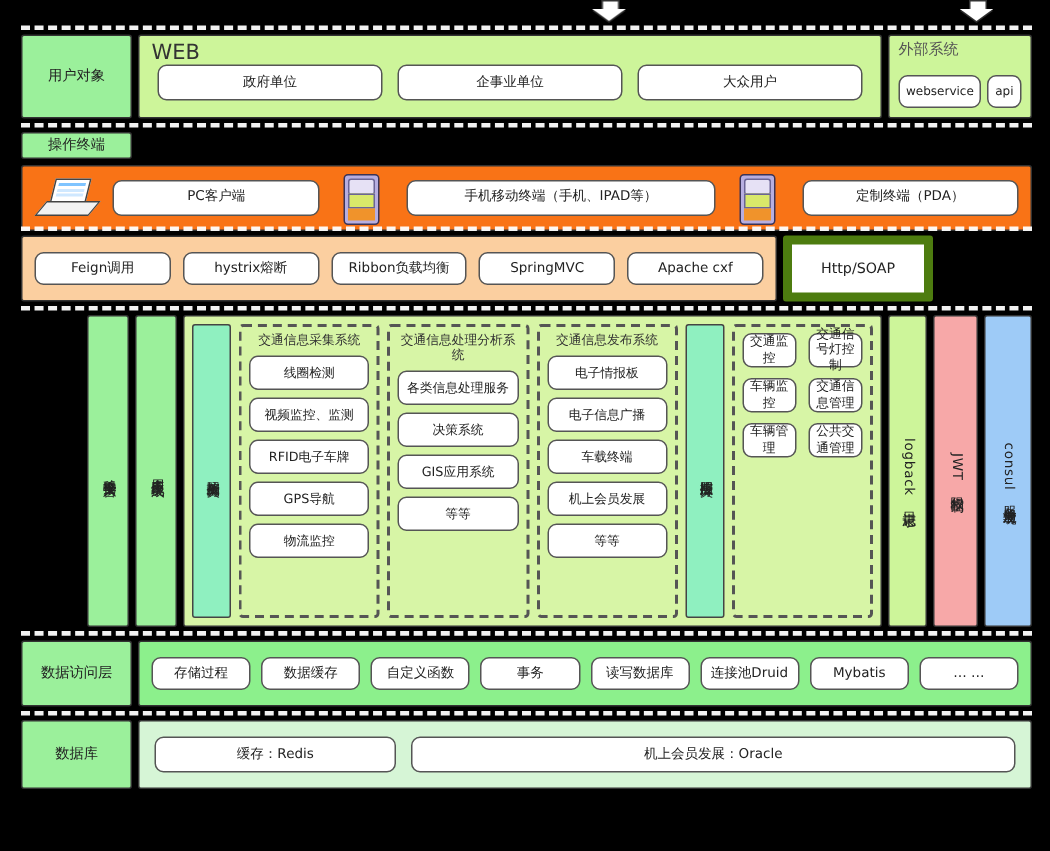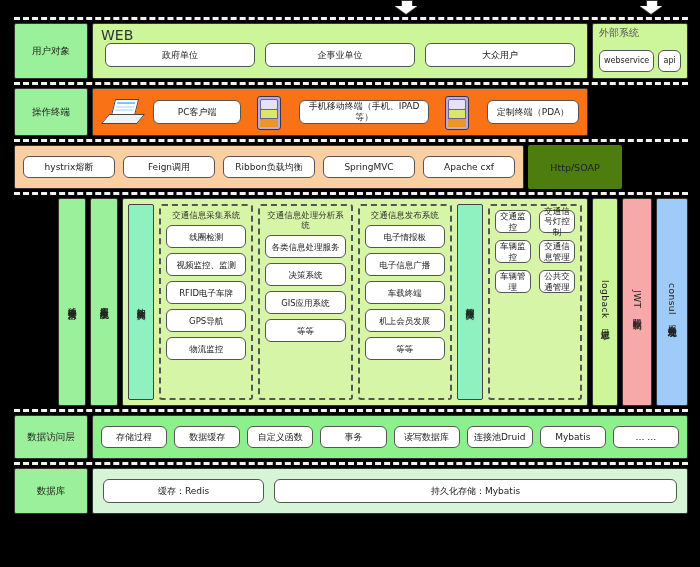--- a/index.html
+++ b/index.html
@@ -14,40 +14,40 @@
   .r1{height:56px;}
   .webpanel{background:#cdf59a;display:flex;align-items:center;gap:10px;padding:16px 12px 8px 12px;}
   .weblabel{position:absolute;left:8px;top:3px;font-size:14px;color:#333;}
   .webpanel .pill{flex:1;height:24px;}
   .extpanel{width:96px;min-width:96px;background:#cdf59a;border:1px solid #333;border-radius:2px;position:relative;display:flex;align-items:center;gap:4px;padding:16px 6px 8px 6px;box-sizing:border-box;}
   .extlabel{position:absolute;left:6px;top:2px;font-size:10px;color:#555;}
   .extpanel .pill{height:22px;font-size:8px;margin-top:12px;}
   .extpanel .pill.ws{flex:2;}
   .extpanel .pill.api{flex:1;}
   
-  .r2{height:48px;}
+  .r2{height:60px;flex-direction:column;}
   .termpanel{background:#f97316;display:flex;align-items:center;gap:6px;padding:4px 8px;}
   .termpanel .pill{height:24px;}
   .p-pc{flex:1.05;} .p-mob{flex:1.6;} .p-pda{flex:1.1;}
   .ico{width:46px;min-width:46px;height:34px;position:relative;}
   
   .laptop{position:absolute;left:4px;top:4px;width:34px;height:24px;}
   .laptop .scr{position:absolute;left:8px;top:0;width:22px;height:15px;background:#fff;border:1.4px solid #444;transform:skewX(-14deg);}
   .laptop .scr i{position:absolute;left:2px;top:2px;right:2px;height:2px;background:#7fc4ff;display:block;box-shadow:0 4px 0 #cfe8ff,0 7px 0 #cfe8ff;}
   .laptop .base{position:absolute;left:0;top:15px;width:34px;height:8px;background:#f2f2f2;border:1.4px solid #444;transform:skewX(-40deg);}
   
   .phone{position:absolute;left:10px;top:1px;width:22px;height:32px;background:#b7aee0;border:1.3px solid #3a3356;border-radius:3px;}
   .phone .top{position:absolute;left:2px;top:2px;right:2px;height:9px;background:#e6e1f5;border:1px solid #6b6496;border-radius:2px;}
   .phone .scr2{position:absolute;left:2px;top:12px;right:2px;height:8px;background:#d9e86a;border:1px solid #6b6496;}
   .phone .kp{position:absolute;left:2px;bottom:2px;right:2px;height:8px;background:#f0932b;}
   
   .r3{height:44px;}
   .svcpanel{background:#fbcfa0;display:flex;align-items:center;gap:8px;padding:4px 8px;}
   .svcpanel .pill{flex:1;height:22px;}
-  .httpbox{width:88px;min-width:88px;background:#4d7c0f;border:3px solid #4d7c0f;border-radius:2px;display:flex;align-items:center;justify-content:center;font-size:9.5px;}
+  .httpbox{width:88px;min-width:88px;background:#ffffff;border:6px solid #4d7c0f;border-radius:2px;display:flex;align-items:center;justify-content:center;font-size:9.5px;}
   
   .r4{height:208px;margin-left:44px;}
   .vbar{width:26px;min-width:26px;border:1px solid #333;border-radius:2px;display:flex;align-items:center;justify-content:center;background:#9bf09b;}
   .vtext{writing-mode:vertical-rl;text-orientation:upright;font-size:9px;line-height:1.15;letter-spacing:.5px;text-align:center;}
   .vtext.lat{text-orientation:mixed;}
   .corepanel{flex:1;background:#d7f5a6;border:1px solid #333;border-radius:2px;display:flex;gap:5px;padding:5px;box-sizing:border-box;}
   .classbar{width:24px;min-width:24px;background:#8ff0c0;border:1px solid #444;border-radius:2px;display:flex;align-items:center;justify-content:center;}
   .dashgroup{flex:1;border:2px dashed #555;border-radius:3px;padding:4px 5px;box-sizing:border-box;display:flex;flex-direction:column;gap:5px;min-width:0;}
   .gtitle{font-size:8.5px;text-align:center;line-height:1.2;color:#333;}
   .dashgroup .pill{height:23px;font-size:8.5px;}
@@ -128,22 +128,22 @@
       </div>
       <div class="pill p-pda">定制终端（PDA）</div>
     </div>
     <div style="width:96px;min-width:96px;"></div>
   </div>
 
   <div class="dash-h"></div>
 
   <div class="row r3">
     <div class="panel svcpanel">
+      <div class="pill">Feign调用</div>
       <div class="pill">hystrix熔断</div>
-      <div class="pill">Feign调用</div>
       <div class="pill">Ribbon负载均衡</div>
       <div class="pill">SpringMVC</div>
       <div class="pill">Apache cxf</div>
     </div>
     <div class="httpbox">Http/SOAP</div>
     <div style="width:62px;min-width:62px;"></div>
   </div>
 
   <div class="dash-h">
     <div class="arrow" style="left:395px;top:0;">
@@ -247,17 +247,17 @@
     <div class="arrow" style="left:395px;top:0;">
         <i></i>
         <b></b>
       </div>
   </div>
 
   <div class="row r6">
     <div class="rowlabel">数据库</div>
     <div class="panel dbpanel">
       <div class="pill p-redis">缓存：Redis</div>
-      <div class="pill p-oracle">持久化存储：Mybatis</div>
+      <div class="pill p-oracle">机上会员发展：Oracle</div>
     </div>
   </div>
 
 </div>
 
 </body></html>

